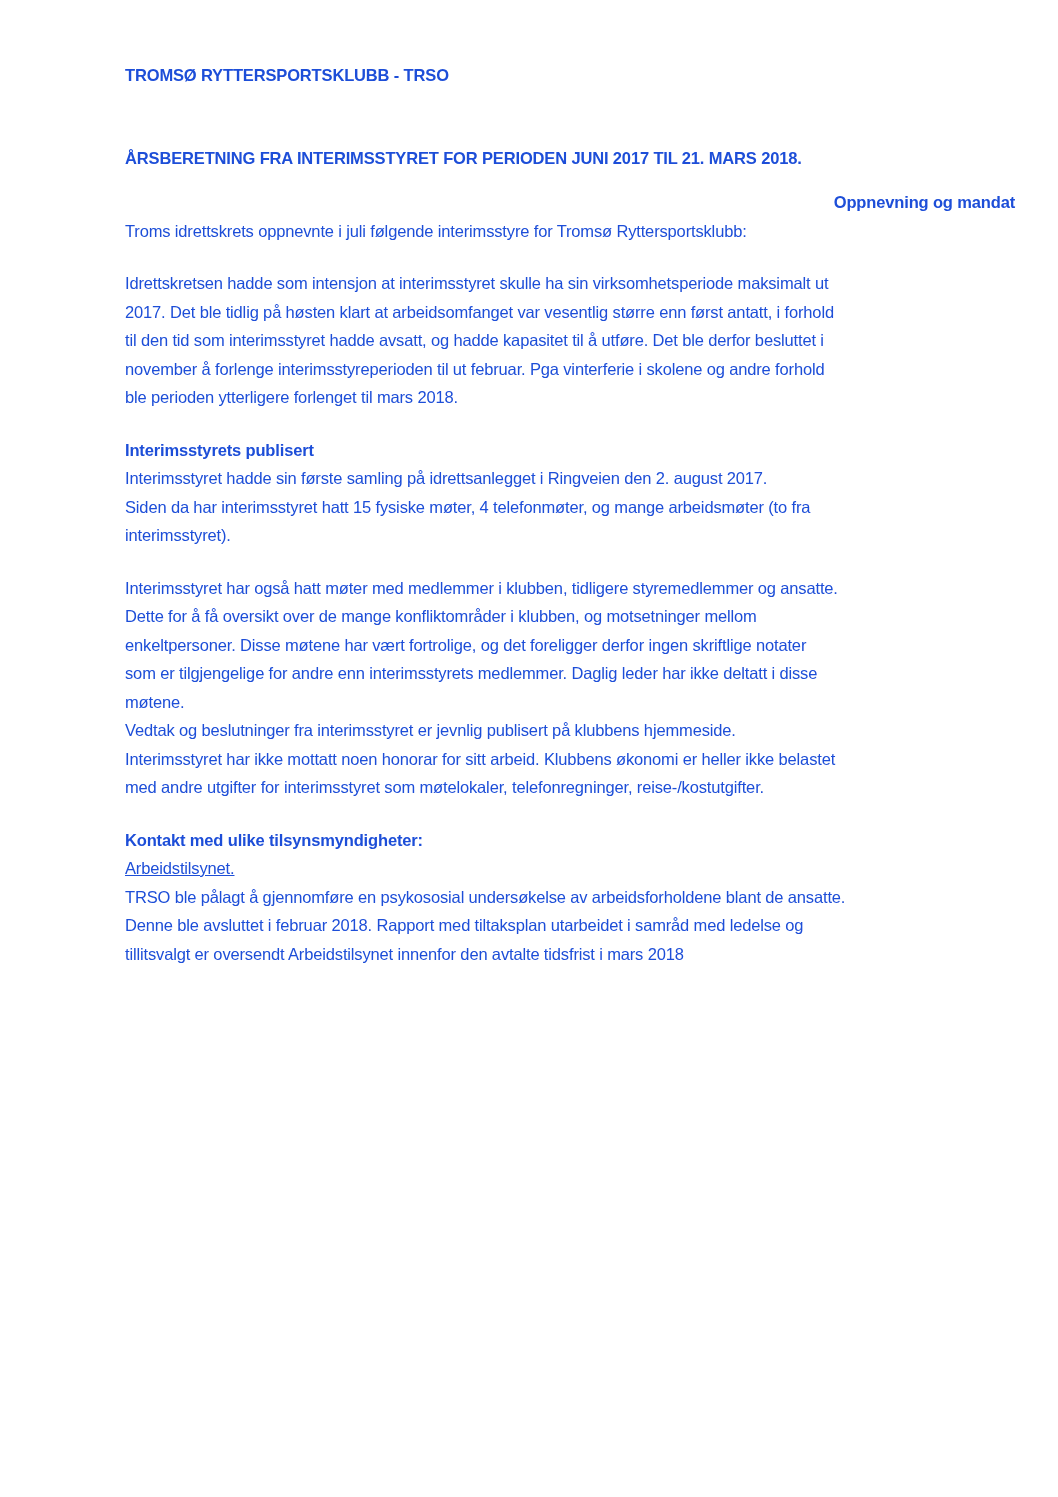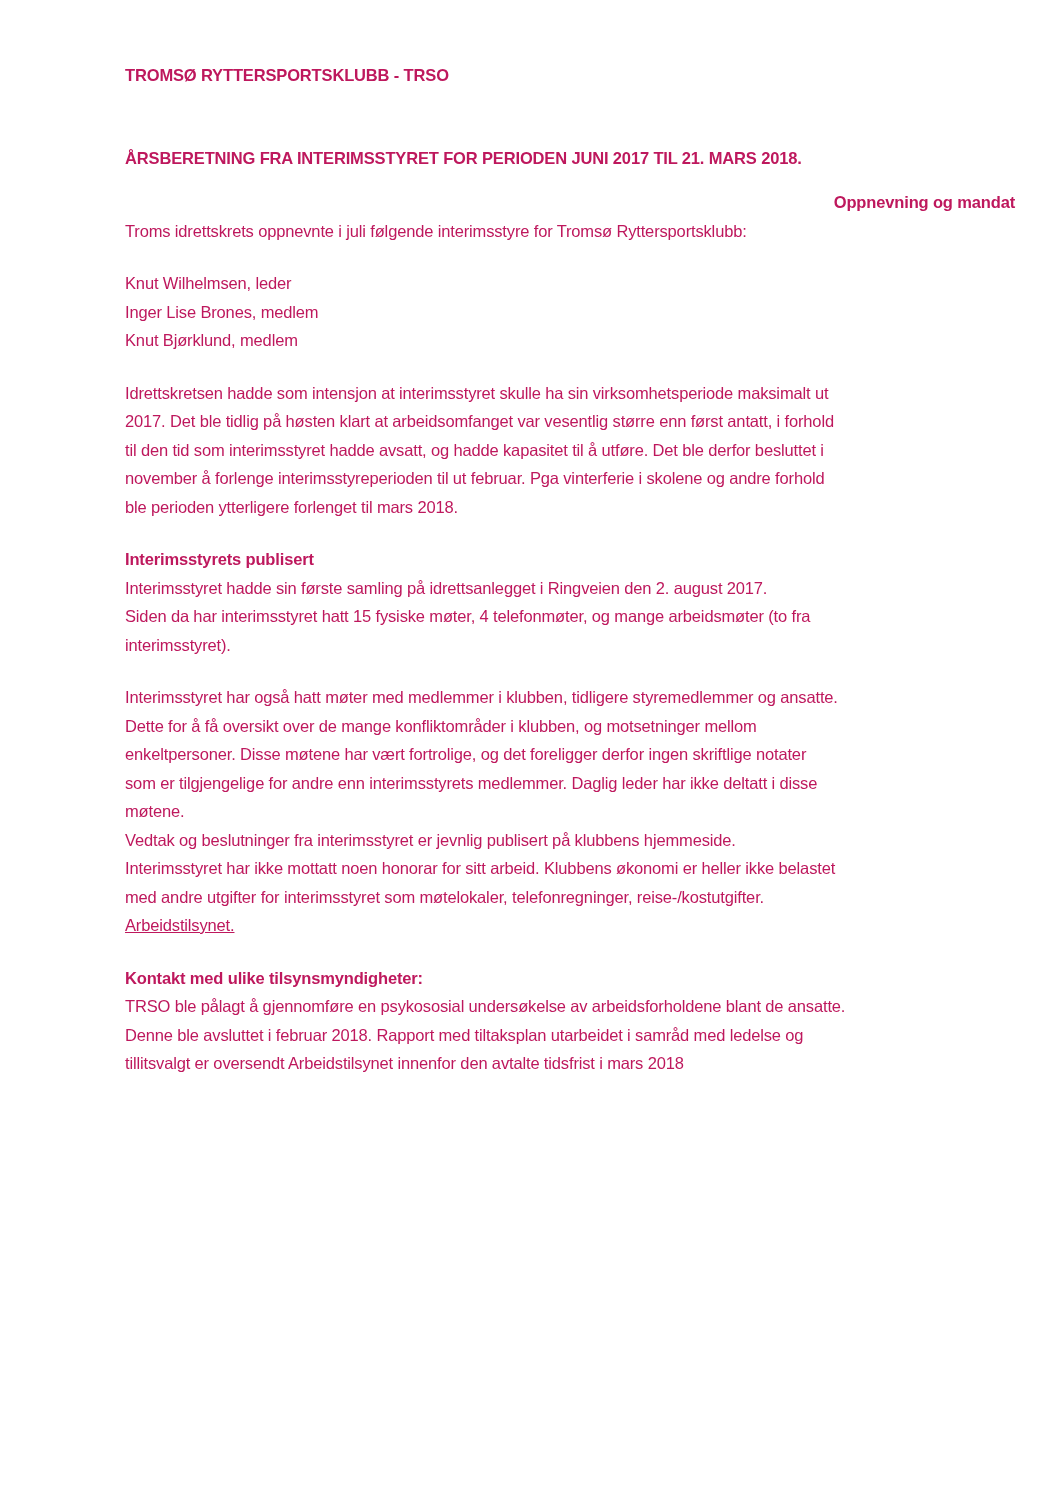--- a/index.html
+++ b/index.html
@@ -7,21 +7,21 @@
     padding: 0;
     background: #ffffff;
   }
   .page {
     position: relative;
     width: 1058px;
     height: 1497px;
     background: #ffffff;
     overflow: hidden;
     font-family: "Liberation Sans", "DejaVu Sans", sans-serif;
-    color: #be185d;
+    color: #1d4ed8;
   }
   .content {
     position: absolute;
     left: 125px;
     top: 61px;
     width: 890px;
     font-size: 16.5px;
     line-height: 28.5px;
     letter-spacing: -0.15px;
   }
@@ -41,23 +41,20 @@
 
 <div class="page">
   <div class="content">
 
     <p class="block bold mt-0">TROMSØ RYTTERSPORTSKLUBB - TRSO</p>
 
     <p class="block bold mt-34">ÅRSBERETNING FRA INTERIMSSTYRET FOR PERIODEN JUNI 2017 TIL 21. MARS 2018.</p>
 
     <p class="block bold mt-16">Oppnevning og mandat</p>
     <p class="block mt-0">Troms idrettskrets oppnevnte i juli følgende interimsstyre for Tromsø Ryttersportsklubb:</p>
-    <p class="block mt-24">Knut Wilhelmsen, leder
-Inger Lise Brones, medlem
-Knut Bjørklund, medlem</p>
     <p class="block mt-24">Idrettskretsen hadde som intensjon at interimsstyret skulle ha sin virksomhetsperiode maksimalt ut
 2017. Det ble tidlig på høsten klart at arbeidsomfanget var vesentlig større enn først antatt, i forhold
 til den tid som interimsstyret hadde avsatt, og hadde kapasitet til å utføre. Det ble derfor besluttet i
 november å forlenge interimsstyreperioden til ut februar. Pga vinterferie i skolene og andre forhold
 ble perioden ytterligere forlenget til mars 2018.</p>
 
     <p class="block bold mt-24">Interimsstyrets publisert</p>
     <p class="block mt-0">Interimsstyret hadde sin første samling på idrettsanlegget i Ringveien den 2. august 2017.
 Siden da har interimsstyret hatt 15 fysiske møter, 4 telefonmøter, og mange arbeidsmøter (to fra
 interimsstyret).</p>
@@ -65,20 +62,20 @@
 Dette for å få oversikt over de mange konfliktområder i klubben, og motsetninger mellom
 enkeltpersoner. Disse møtene har vært fortrolige, og det foreligger derfor ingen skriftlige notater
 som er tilgjengelige for andre enn interimsstyrets medlemmer. Daglig leder har ikke deltatt i disse
 møtene.</p>
 
     <p class="block mt-0">Vedtak og beslutninger fra interimsstyret er jevnlig publisert på klubbens hjemmeside.</p>
 
     <p class="block mt-0">Interimsstyret har ikke mottatt noen honorar for sitt arbeid. Klubbens økonomi er heller ikke belastet
 med andre utgifter for interimsstyret som møtelokaler, telefonregninger, reise-/kostutgifter.</p>
 
+    <p class="block bold mt-24">Kontakt med ulike tilsynsmyndigheter:</p>
     <p class="block underline mt-0">Arbeidstilsynet.</p>
-    <p class="block bold mt-24">Kontakt med ulike tilsynsmyndigheter:</p>
     <p class="block mt-0">TRSO ble pålagt å gjennomføre en psykososial undersøkelse av arbeidsforholdene blant de ansatte.
 Denne ble avsluttet i februar 2018. Rapport med tiltaksplan utarbeidet i samråd med ledelse og
 tillitsvalgt er oversendt Arbeidstilsynet innenfor den avtalte tidsfrist i mars 2018</p>
 
   </div>
 </div>
 
 </body></html>

